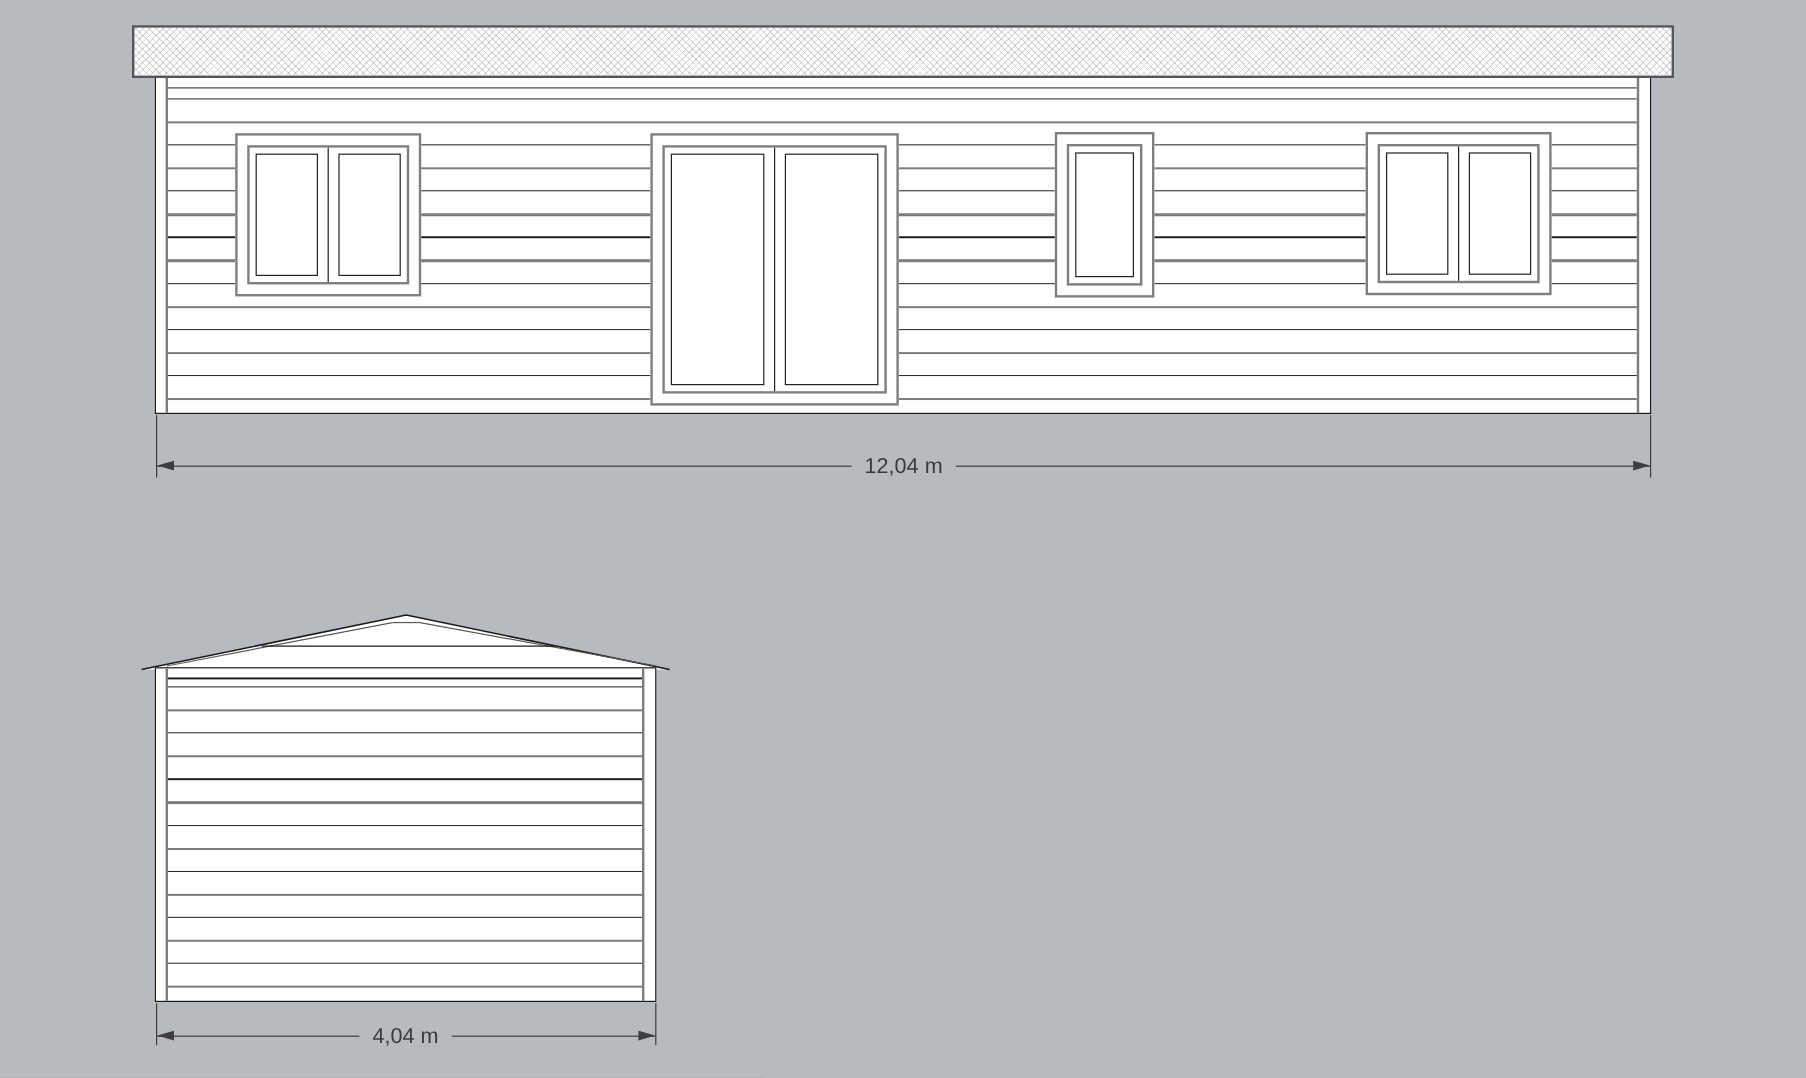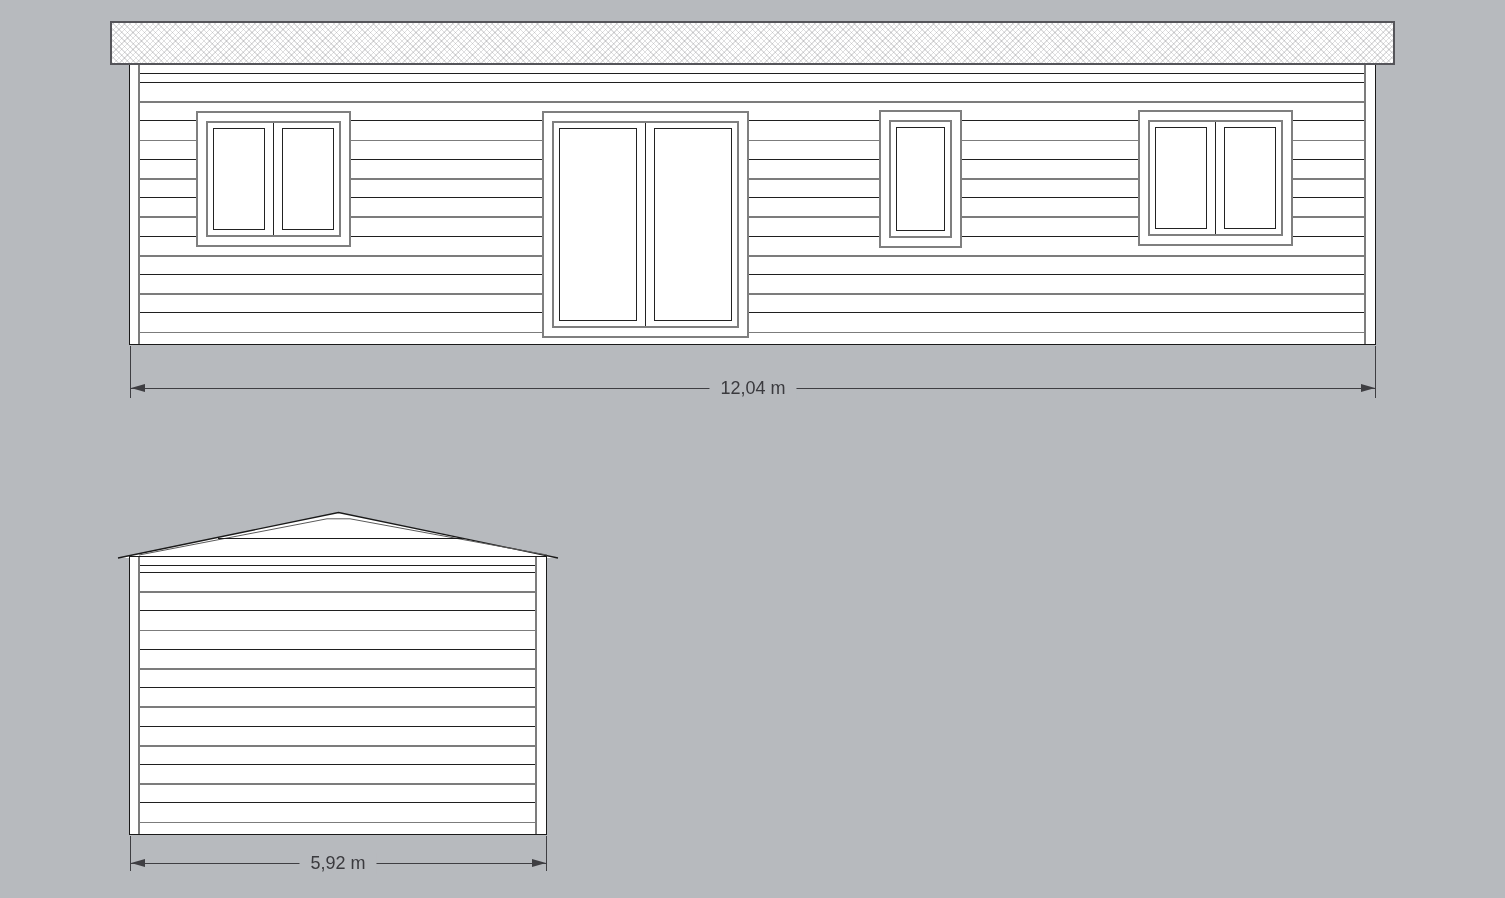--- a/index.html
+++ b/index.html
@@ -172,16 +172,16 @@
       <div class="siding"></div>
       <div class="trim trim-left"></div>
       <div class="trim trim-right"></div>
     </div>
 
     <div class="ext-line" style="left:130px; top:836px; height:35px;"></div>
     <div class="ext-line" style="left:546px; top:836px; height:35px;"></div>
     <div class="dim-line" style="left:131px; top:863px; width:415px;"></div>
     <div class="dim-arrow west" style="left:131px; top:859px;"></div>
     <div class="dim-arrow east" style="left:532px; top:859px;"></div>
-    <div class="dim-label" style="left:338px; top:853px;">5,92 m</div>
+    <div class="dim-label" style="left:338px; top:853px;">4,04 m</div>
   </section>
 
 </div>
 
 </body></html>

